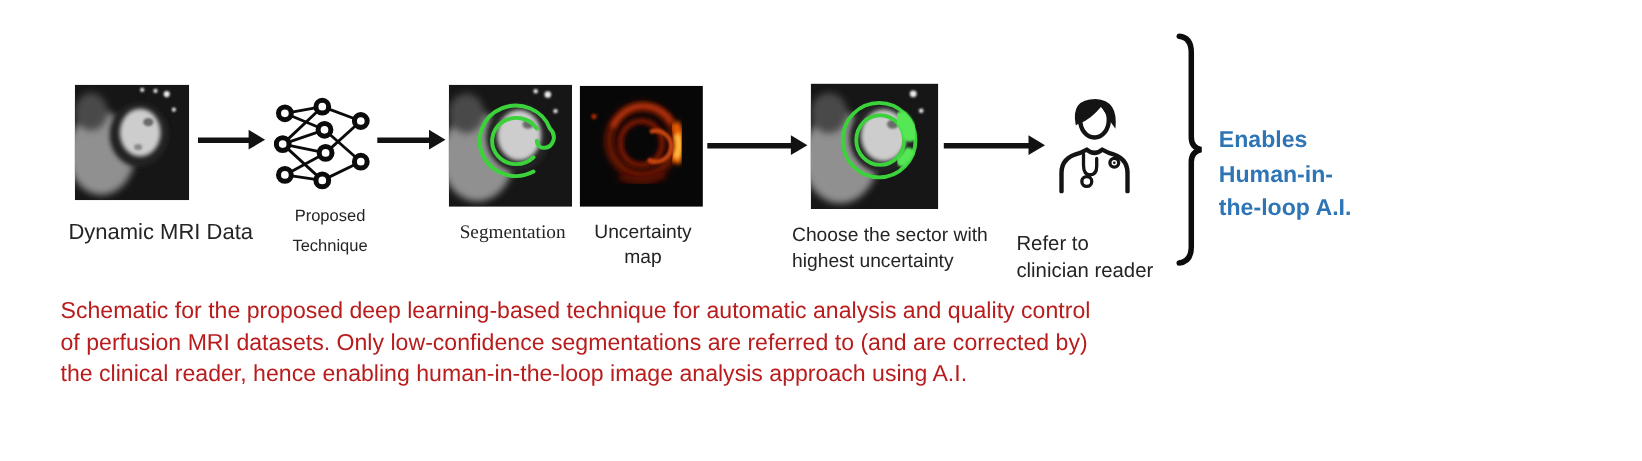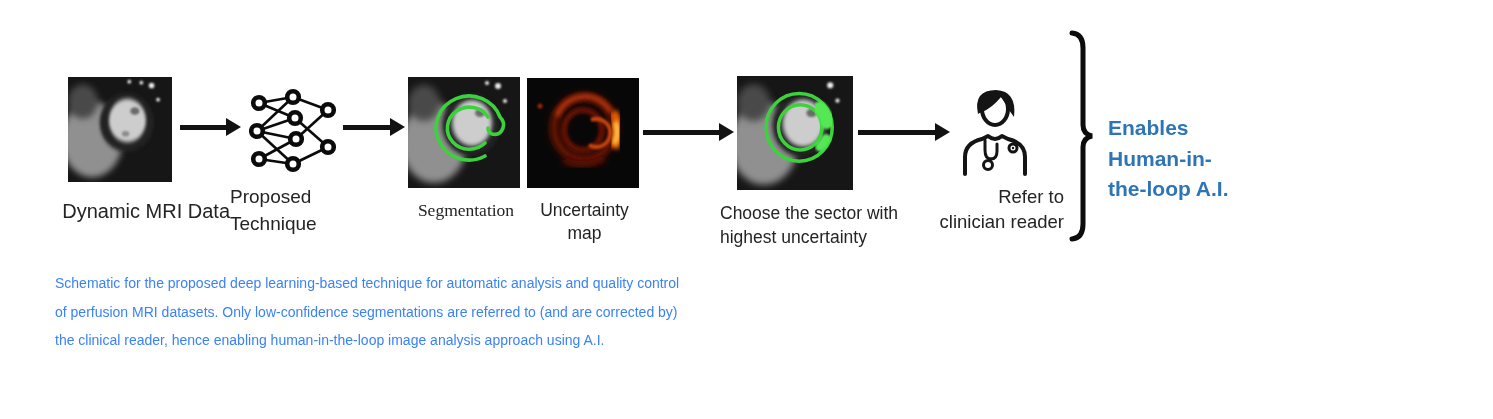--- a/index.html
+++ b/index.html
@@ -7,36 +7,36 @@
     position:relative;width:1493px;height:419px;background:#fff;overflow:hidden;
     font-family:"Liberation Sans",sans-serif;color:#1e1e1e;
   }
   .abs{position:absolute;}
   .img-fill{display:block;width:100%;height:100%;}
   .flow-label{
     position:absolute;white-space:pre-line;color:#242424;
     font-family:"Liberation Sans",sans-serif;
   }
   .lbl-lg{font-size:20px;line-height:26px;text-align:right;}
-  .lbl-md{font-size:19px;line-height:27px;}
+  .lbl-md{font-size:15px;line-height:27px;text-align:center;}
   .lbl-sm{font-size:17.5px;line-height:23px;text-align:center;}
-  .lbl-refer{font-size:18.5px;line-height:25px;text-align:right;}
+  .lbl-refer{font-size:18.5px;line-height:25px;text-align:left;margin-top:24px;}
   .lbl-sector{font-size:17.5px;line-height:24px;text-align:left;}
   .arrow{position:absolute;height:5px;background:#121212;}
   .arrow::after{
     content:"";position:absolute;right:-14px;top:-7px;width:0;height:0;
     border-left:15px solid #121212;border-top:9.5px solid transparent;border-bottom:9.5px solid transparent;
   }
   .outcome-text{
     position:absolute;left:1108px;top:93px;width:200px;
     font-size:21px;line-height:30.5px;font-weight:600;color:#2E75B6;white-space:pre-line;margin-top:20px;
   }
   .caption{
     position:absolute;left:55px;top:269px;width:1160px;
-    font-size:14px;line-height:28.5px;color:#3b82f6;white-space:pre-line;
+    font-size:21px;line-height:28.5px;color:#b91c1c;white-space:pre-line;
   }
 </style>
 </head>
 <body>
 
 <div class="canvas">
 
   <div class="abs" style="left:68px;top:77px;width:104px;height:105px;">
     <svg class="img-fill" viewBox="0 0 112 111" preserveAspectRatio="none">
       <defs>

